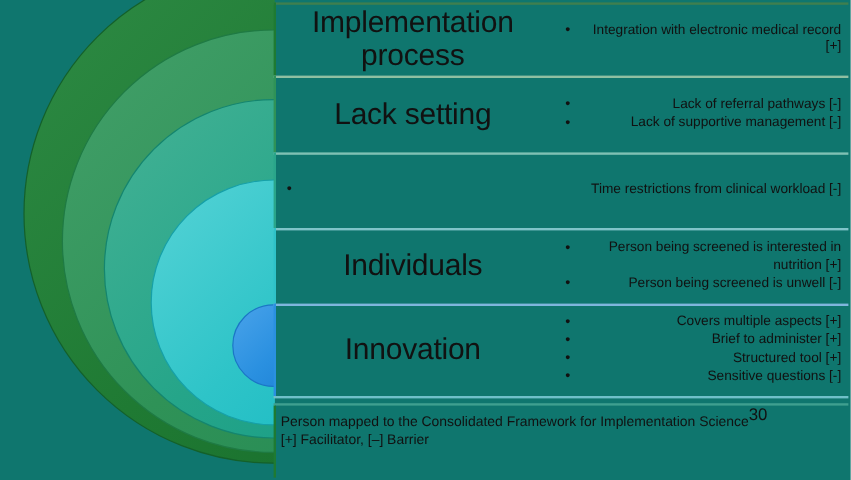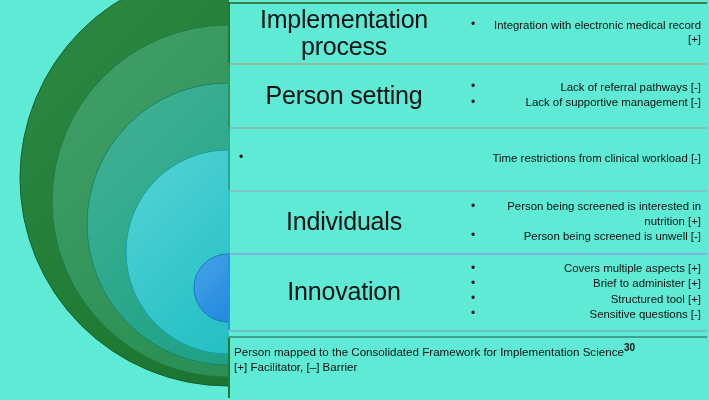--- a/index.html
+++ b/index.html
@@ -14,21 +14,21 @@
     font-family: "Liberation Sans", sans-serif;
     position: relative;
   }
 
   #figure {
     position: absolute;
     left: 0;
     top: 0;
     width: 709px;
     height: 400px;
-    background: #5eead4;
+    background: #0f766e;
   }
 
   
   #circles {
     position: absolute;
     left: 0;
     top: 0;
     width: 709px;
     height: 400px;
   }
@@ -117,24 +117,23 @@
   }
 
   #key-box .key-line {
     font-size: 11.6px;
     line-height: 15px;
     color: #111111;
     white-space: nowrap;
   }
 
   .sup {
-    font-size: 10px;
+    font-size: 14px;
     vertical-align: super;
     line-height: 0;
-    font-weight: bold;
   }
 
   .vline-left {
     position: absolute;
     top: 0;
     width: 2px;
   }
 </style>
 </head>
 <body>
@@ -191,21 +190,21 @@
       <div class="row-bullets">
         <ul>
           <li>Integration with electronic medical record [+]</li>
         </ul>
       </div>
     </div>
 
     <div class="row" style="top:61px; height:64px;">
       <div class="row-top-line" style="background:#8fbfa2;"></div>
       <div class="vline-left" style="left:0; height:64px; background:#2f9257;"></div>
-      <div class="row-label">Person setting</div>
+      <div class="row-label">Lack setting</div>
       <div class="row-bullets">
         <ul>
           <li>Lack of referral pathways [-]</li>
           <li>Lack of supportive management [-]</li>
         </ul>
       </div>
     </div>
 
     <div class="row" style="top:125px; height:63px;">
       <div class="row-top-line" style="background:#7fc0b4;"></div>

